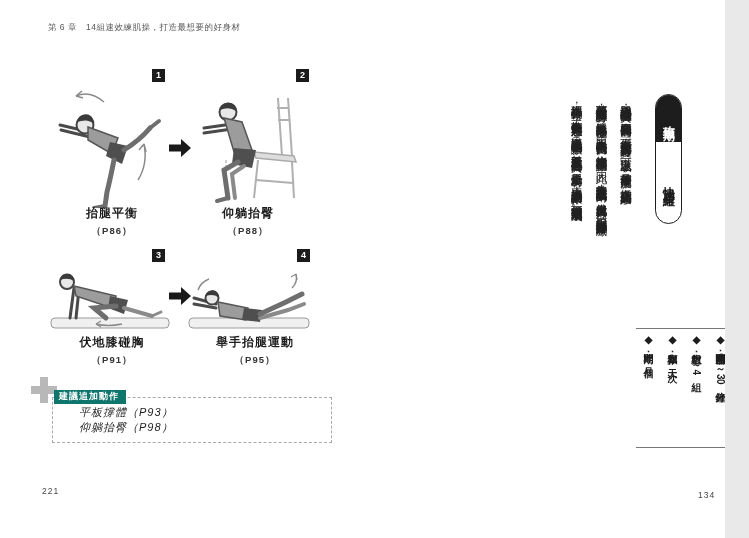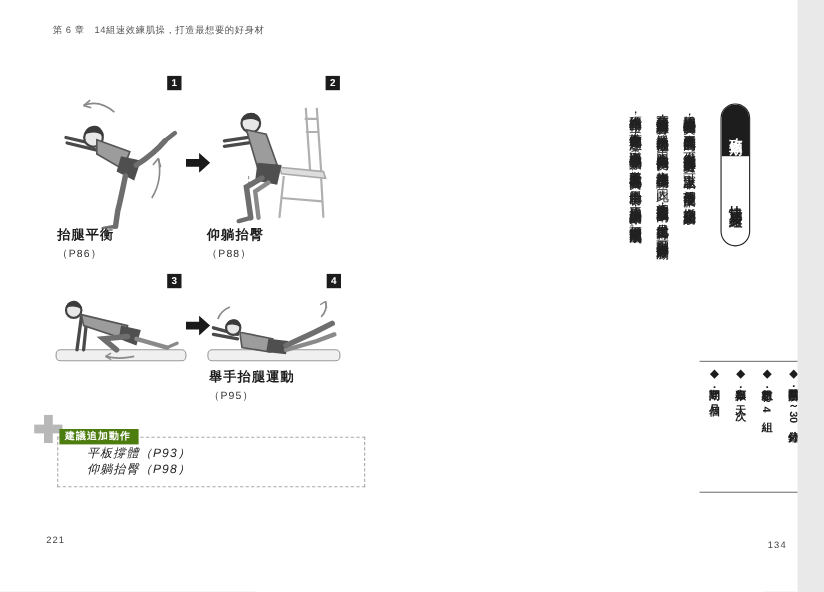--- a/index.html
+++ b/index.html
@@ -12,31 +12,31 @@
     position:absolute;left:48px;top:22px;font-size:8.5px;color:#555;
     letter-spacing:.5px;white-space:nowrap;
   }
   .badge{
     position:absolute;width:13px;height:13px;background:#1b1b1b;color:#fff;
     font-size:9px;font-weight:bold;display:flex;align-items:center;
     justify-content:center;line-height:1;
   }
   .fig{position:absolute;}
   .step-arrow{position:absolute;}
-  .cap{position:absolute;text-align:left;}
+  .cap{position:absolute;text-align:center;}
   .cap .name{font-size:12px;font-weight:bold;color:#1d1d1d;letter-spacing:1px;}
-  .cap .pref{font-size:9.5px;color:#333;margin-top:3px;letter-spacing:1px;}
+  .cap .pref{font-size:9.5px;color:#333;margin-top:3px;letter-spacing:1px;font-weight:bold;}
   .plus-icon{position:absolute;left:31px;top:377px;width:26px;height:26px;}
   .sugg-box{
     position:absolute;left:52px;top:397px;width:280px;height:46px;
     border:1px dashed #aaa;box-sizing:border-box;padding:7px 0 0 26px;font-style:italic;
   }
   .sugg-box .line{font-size:11px;color:#222;line-height:15px;letter-spacing:1px;}
   .sugg-label{
-    position:absolute;left:54px;top:390px;background:#4d7c0f;color:#fff;
+    position:absolute;left:54px;top:390px;background:#0f766e;color:#fff;
     font-size:9px;font-weight:bold;padding:2px 7px 2px 5px;letter-spacing:1px;
     line-height:1.1;
   }
   .pageno{position:absolute;font-size:8.5px;color:#444;letter-spacing:1px;}
   .pageno-left{left:42px;top:486px;}
   .pageno-right{left:698px;top:490px;}
   
   .title-pill{
     position:absolute;left:655px;top:94px;width:27px;height:130px;
     border:1.5px solid #1d1d1d;border-radius:14px;box-sizing:border-box;
@@ -169,20 +169,24 @@
         <path d="M28 38 L6 34"></path>
     </g>
     <circle cx="24" cy="28" r="6.5" fill="#e8e8e8" stroke="#444" stroke-width="2"></circle>
     <path d="M18 26 a6.5 6.5 0 0 1 12 -2.5 q1.5 2 .5 4 q-5 -4 -12.5 -1.5z" fill="#3b3b3b"></path>
     <path d="M30 32 L60 38 L58 50 L32 46 Z" fill="#9c9c9c" stroke="#555" stroke-width="1.5"></path>
     <path d="M56 38 L74 40 L72 52 L54 50 Z" fill="#4f4f4f"></path>
     <path d="M72 48 L100 40 L116 34" stroke="#8a8a8a" stroke-width="4" fill="none" stroke-linecap="round"></path>
     <path d="M72 44 L98 32 L114 24" stroke="#6e6e6e" stroke-width="5" fill="none" stroke-linecap="round"></path>
   </svg>
 
+  <div class="cap" style="left:52px;top:334px;width:120px;">
+    <div class="name">伏地膝碰胸</div>
+    <div class="pref">（P91）</div>
+  </div>
   <div class="cap" style="left:190px;top:334px;width:130px;">
     <div class="name">舉手抬腿運動</div>
     <div class="pref">（P95）</div>
   </div>
 
   <svg class="plus-icon" width="26" height="26" viewBox="0 0 26 26">
     <rect x="9" y="0" width="8" height="26" fill="#b8b8b8"></rect>
     <rect x="0" y="9" width="26" height="8" fill="#b8b8b8"></rect>
   </svg>
   <div class="sugg-box">

